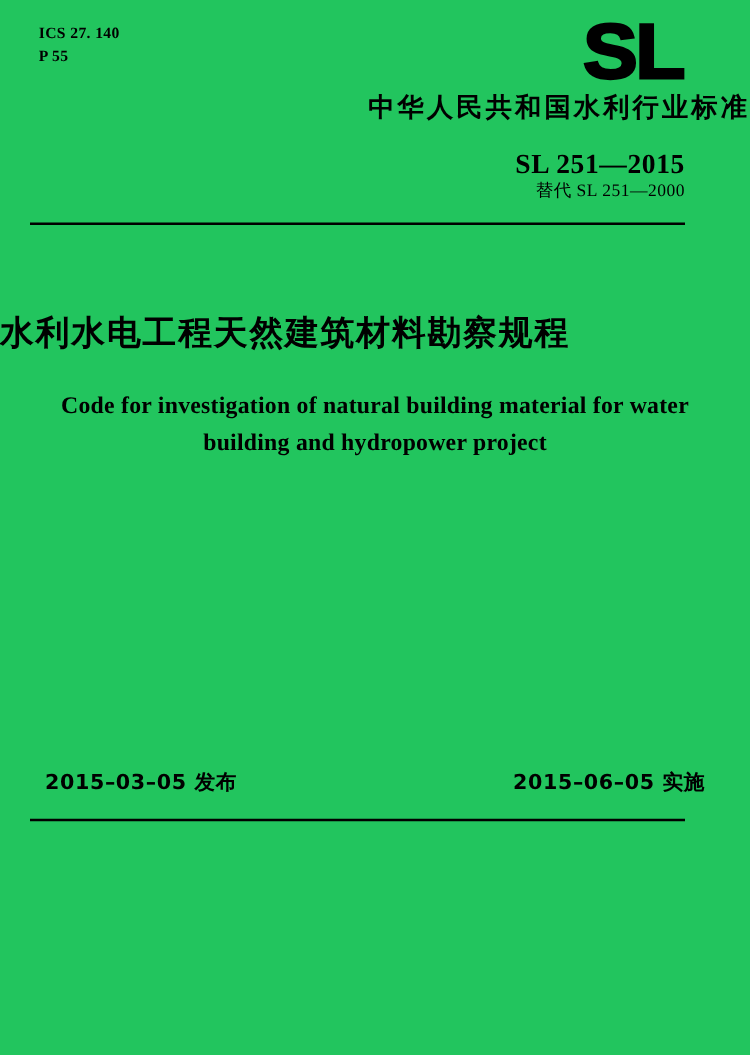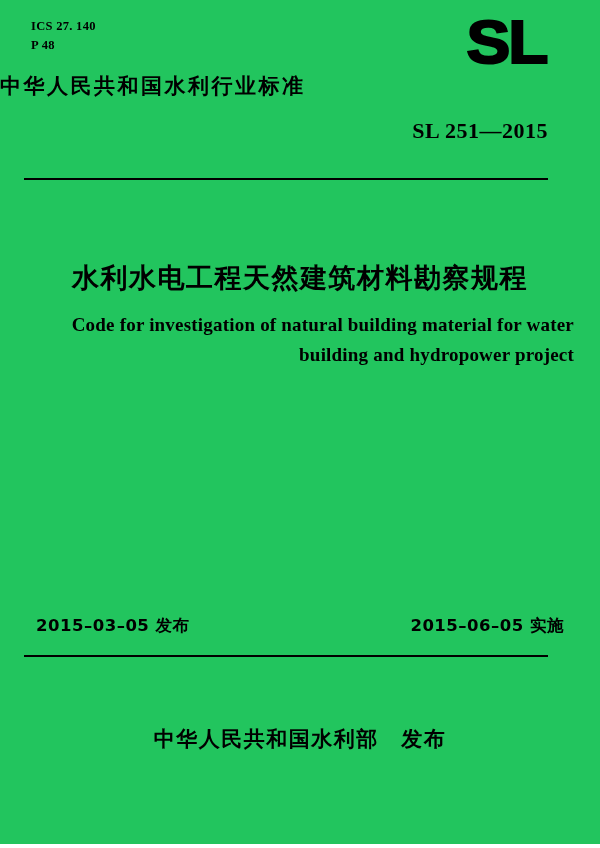--- a/index.html
+++ b/index.html
@@ -48,21 +48,21 @@
     transform: scaleX(1.06);
     transform-origin: right top;
   }
 
   
   .banner {
     position: absolute;
     left: 0;
     right: 0;
     top: 72px;
-    text-align: left;
+    text-align: right;
     font-family: "DejaVu Sans", "Liberation Sans", sans-serif;
     font-weight: bold;
     font-size: 21px;
     letter-spacing: 2.5px;
   }
 
   
   .std-number {
     position: absolute;
     right: 52px;
@@ -95,34 +95,32 @@
   }
   .rule-top    { top: 178px; }
   .rule-bottom { top: 655px; }
 
   
   .title-cn {
     position: absolute;
     left: 0;
     right: 0;
     top: 248px;
-    text-align: center;
     font-family: "DejaVu Sans", "Liberation Sans", sans-serif;
     font-weight: bold;
     font-size: 27px;
     letter-spacing: 1.5px;
-    margin-top: 12px;
   }
 
   .title-en {
     position: absolute;
     left: 26px;
     right: 26px;
     top: 310px;
-    text-align: right;
+    text-align: center;
     font-family: "Liberation Serif", "DejaVu Serif", serif;
     font-weight: bold;
     font-size: 19px;
     line-height: 30px;
     letter-spacing: 0.2px;
   }
   .title-en .en-line { display: block; }
 
   
   .dates {
@@ -152,40 +150,40 @@
     letter-spacing: 1.5px;
   }
 </style>
 </head>
 <body>
 
 <div class="page">
 
   <div class="ics-block">
     <div>ICS 27. 140</div>
-    <div>P 48</div>
+    <div>P 55</div>
   </div>
 
   <div class="sl-logo">SL</div>
 
   <div class="banner">中华人民共和国水利行业标准</div>
 
   <div class="std-number">SL 251—2015</div>
+  <div class="std-replaces">替代 SL 251—2000</div>
 
   <div class="rule rule-top"></div>
 
   <div class="title-cn">水利水电工程天然建筑材料勘察规程</div>
 
   <div class="title-en">
     <span class="en-line">Code for investigation of natural building material for water</span>
     <span class="en-line">building and hydropower project</span>
   </div>
 
   <div class="dates">
     <span>2015–03–05 发布</span>
     <span>2015–06–05 实施</span>
   </div>
 
   <div class="rule rule-bottom"></div>
 
-  <div class="publisher">中华人民共和国水利部　发布</div>
 
 </div>
 
 </body></html>

